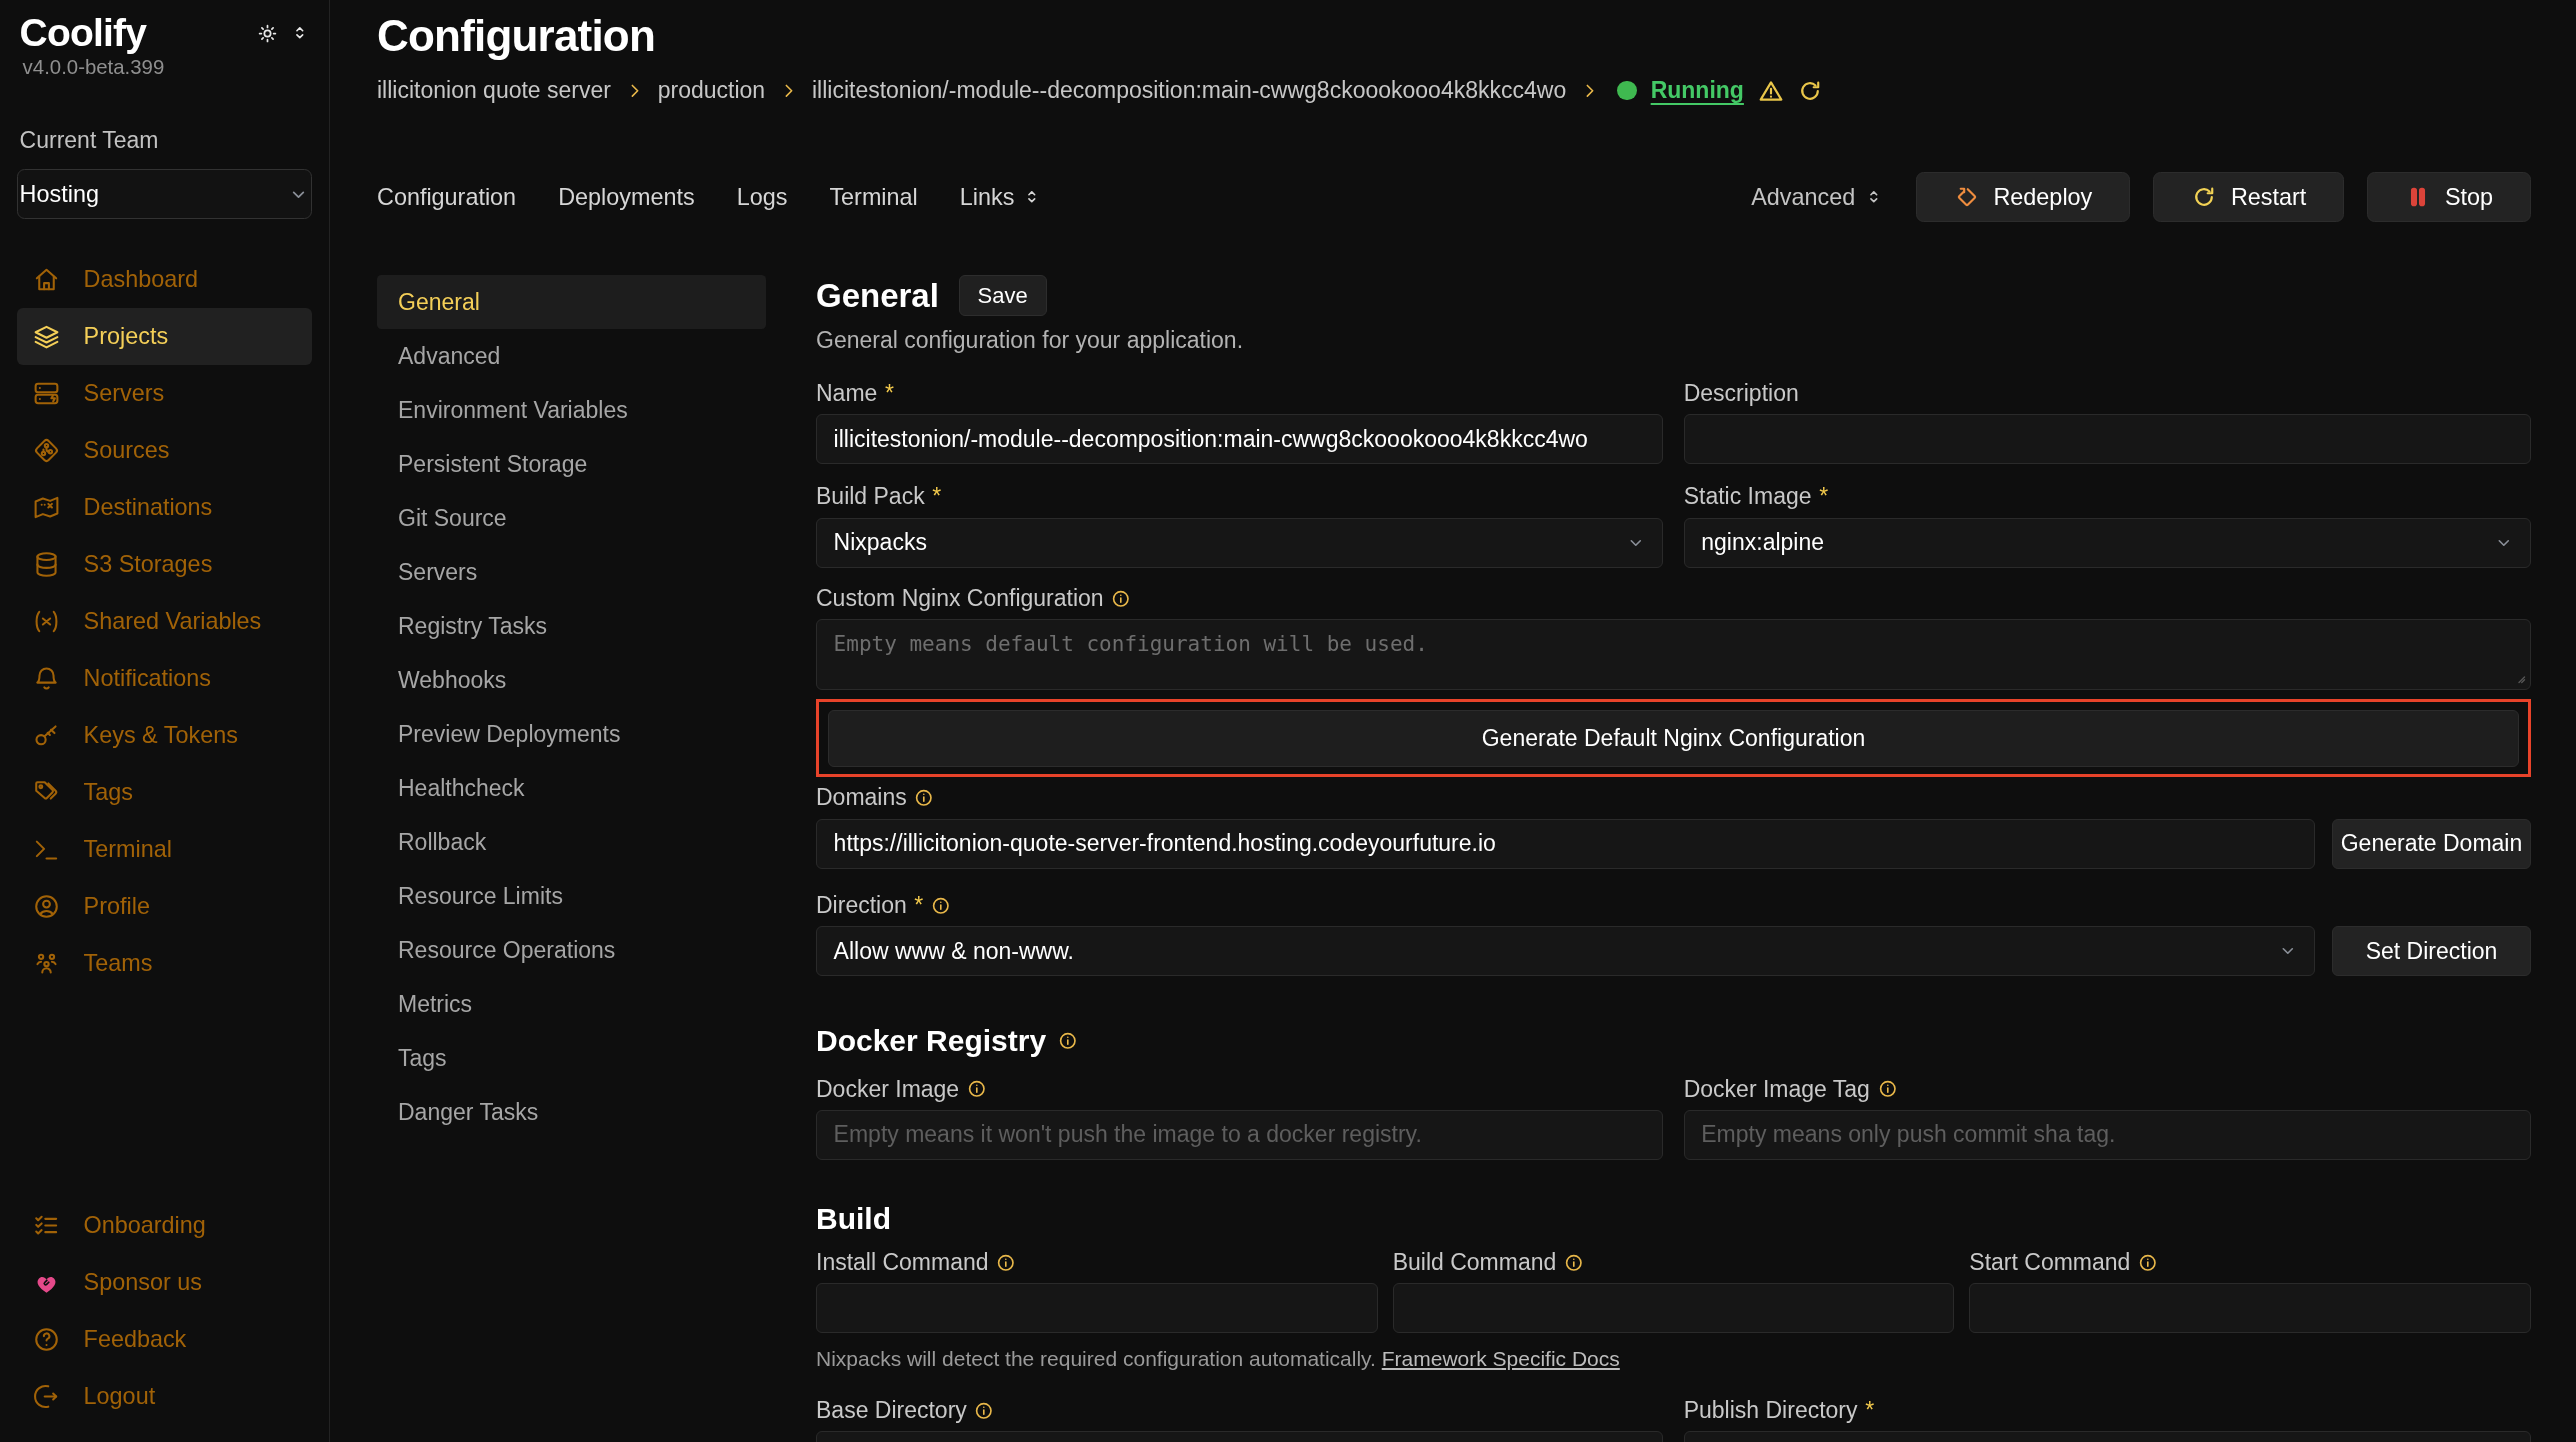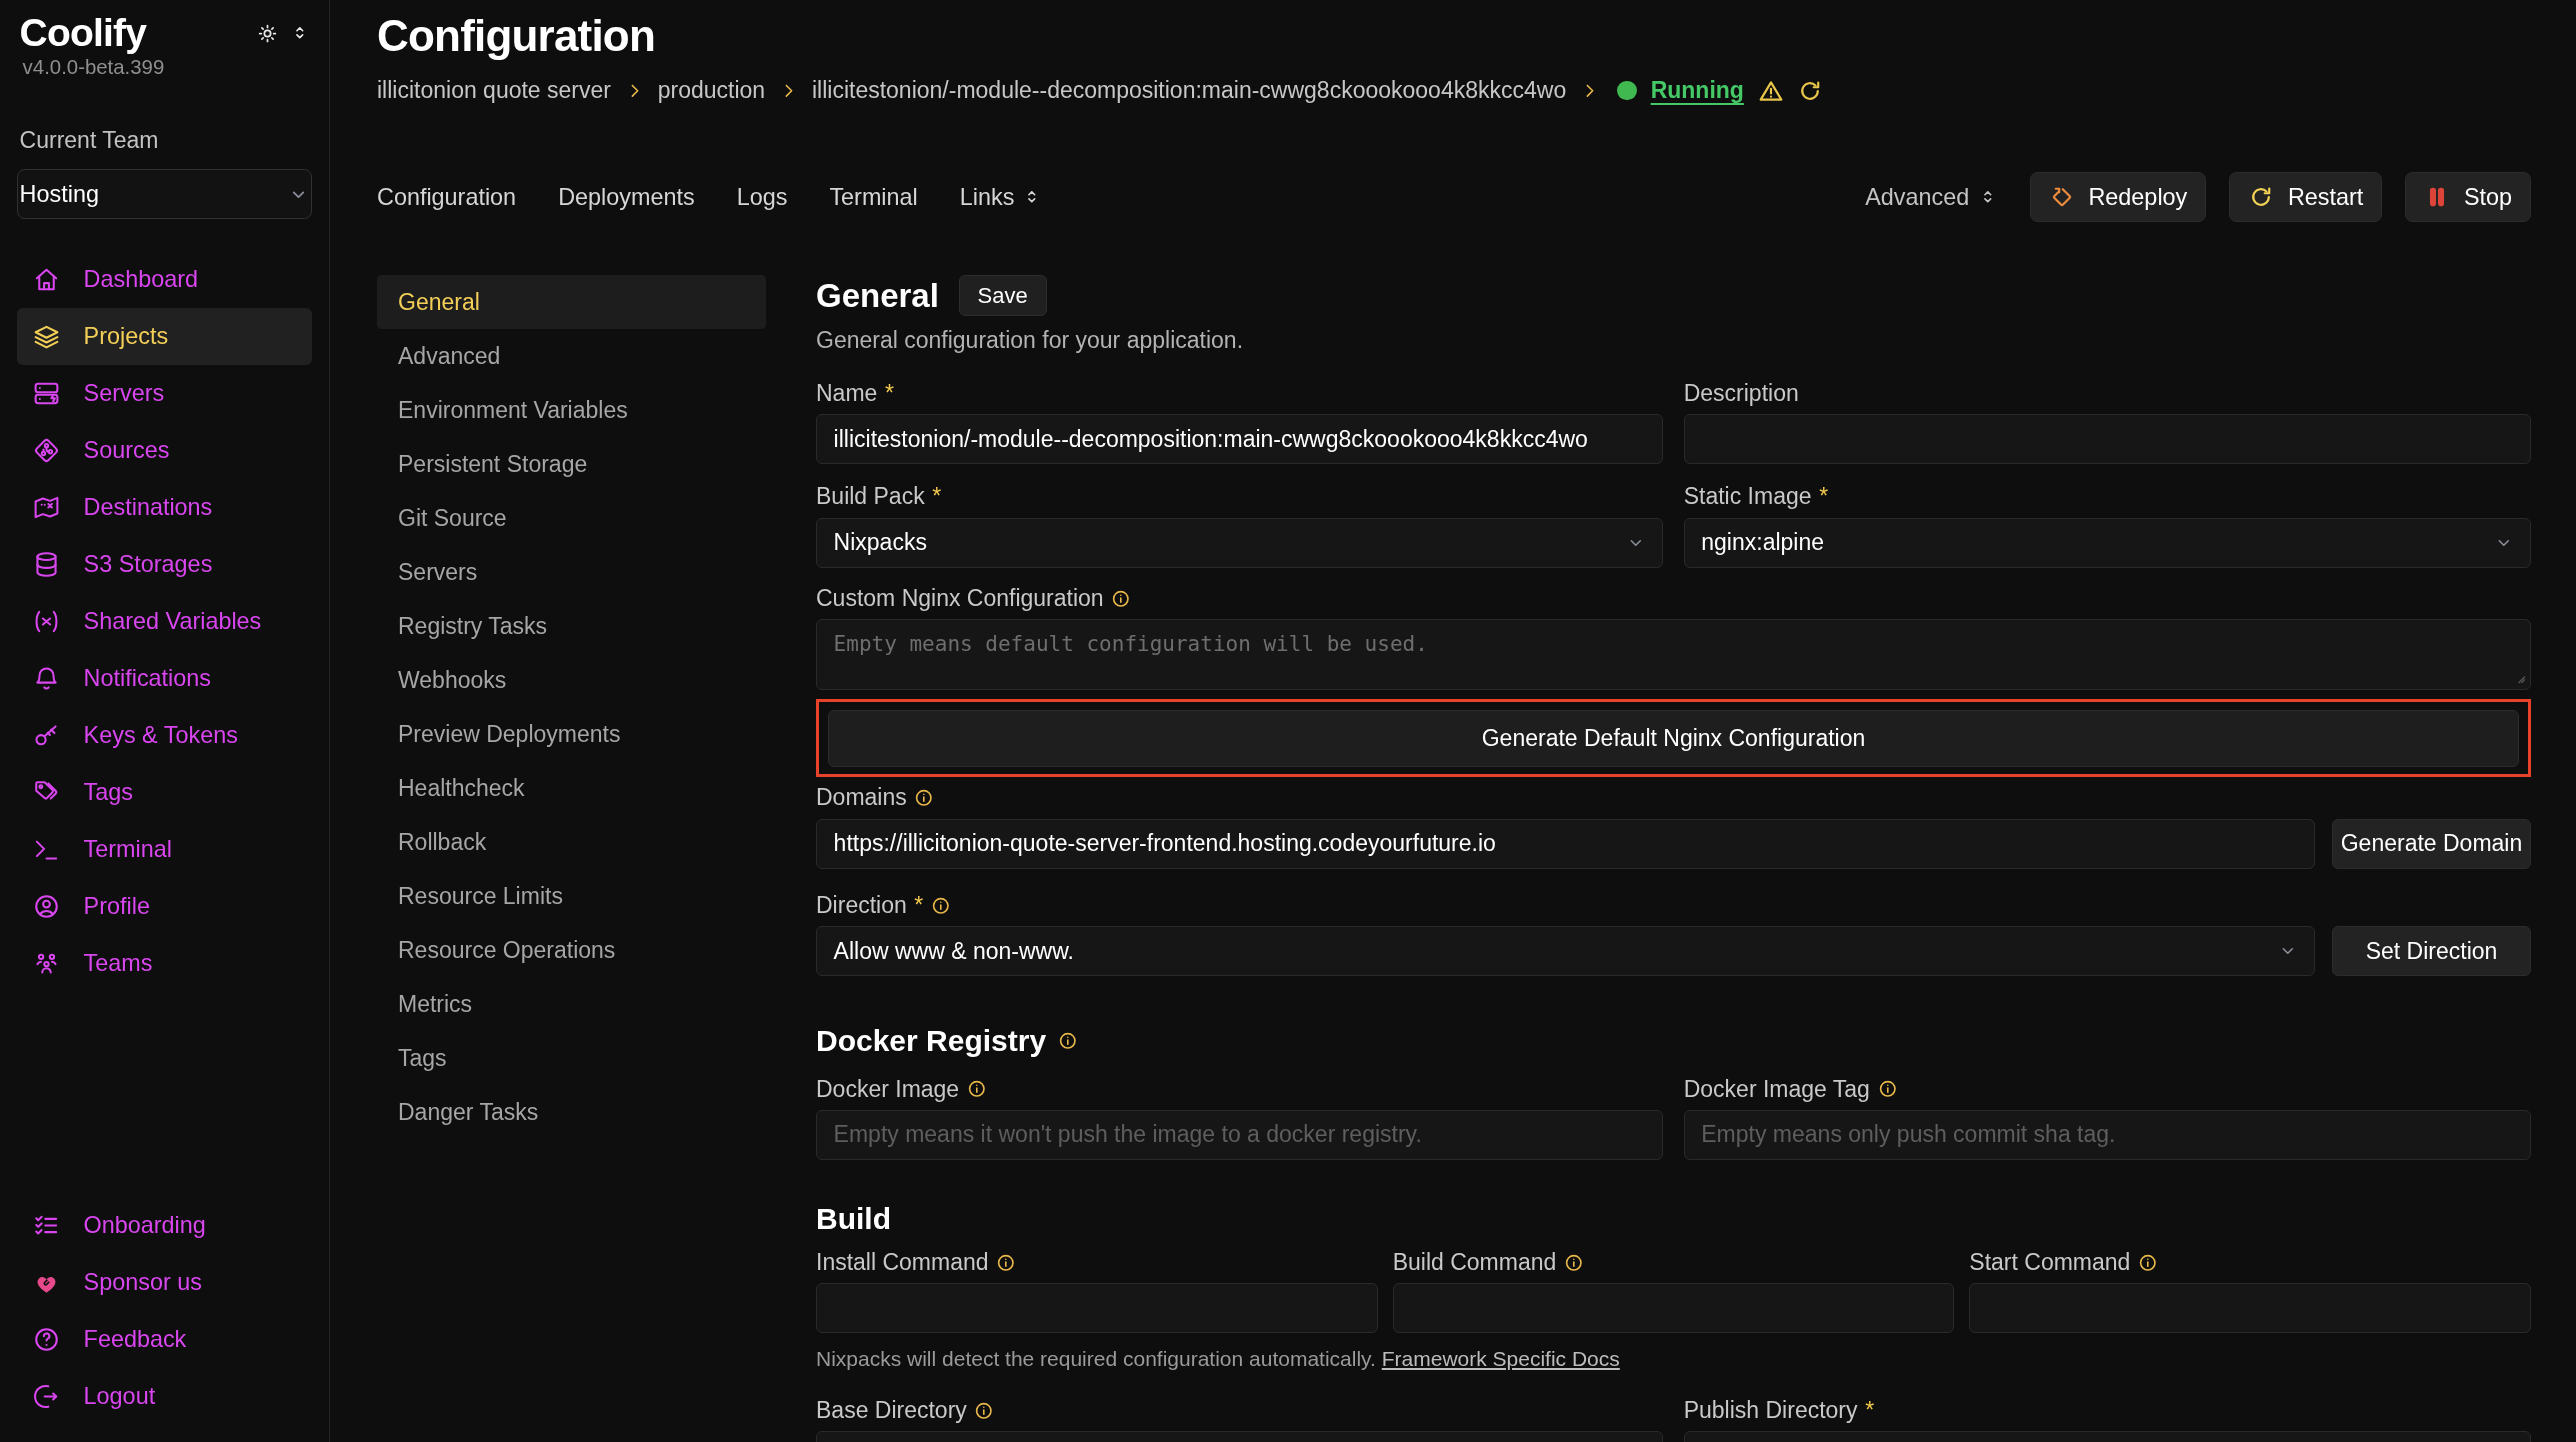--- a/index.html
+++ b/index.html
@@ -13,41 +13,41 @@
   
   .sidebar{width:330px;flex-shrink:0;border-right:0.8px solid #232323;display:flex;flex-direction:column;padding:12px 16.6px 18px 16.6px;box-sizing:border-box;}
   .logo-row{display:flex;justify-content:space-between;align-items:flex-start;padding:0 3px;}
   .logo{font-size:39px;font-weight:bold;letter-spacing:-0.8px;line-height:1.1;}
   .theme-controls{display:flex;align-items:center;gap:12px;margin-top:10.6px;color:#e8e8e8;}
   .version{font-size:20.4px;color:#8f8f8f;margin-top:1.5px;padding:0 3px;}
   .team-label{margin-top:48px;font-size:23px;color:#c2c2c2;padding:0 3px;}
   .team-select{margin-top:15px;height:50px;border:1.5px solid #323232;border-radius:7.6px;background:#121212;display:flex;align-items:center;justify-content:space-between;padding:0 2px;font-size:23.4px;color:#fff;box-sizing:border-box;}
   .team-select .chev{color:#8a8f98;}
   .nav{margin-top:32px;display:flex;flex-direction:column;}
-  .nav-item{display:flex;align-items:center;gap:23px;height:57px;padding:0 15px;border-radius:6px;color:#d946ef;font-size:23.4px;cursor:pointer;}
+  .nav-item{display:flex;align-items:center;gap:23px;height:57px;padding:0 15px;border-radius:6px;color:#a16207;font-size:23.4px;cursor:pointer;}
   .nav-item.active{background:#212121;color:#f4cf58;}
   .nav-item .ico{flex-shrink:0;}
   .heart-fill{fill:#e5498a;stroke:none;}
   .sb-spacer{flex:1;}
 
   
   .main{flex:1;display:flex;flex-direction:column;padding:0 45px 0 47px;box-sizing:border-box;min-width:0;}
   .page-title{margin-top:10.6px;font-size:44px;font-weight:bold;letter-spacing:-0.8px;}
   .breadcrumb{margin-top:16.6px;display:flex;align-items:center;gap:13.6px;font-size:23px;color:#c7c7c7;white-space:nowrap;}
   .crumb-sep{color:#e9b84a;}
   .status-dot{width:19.6px;height:19.6px;border-radius:50%;background:#3fb950;margin-left:4.5px;}
   .running-link{color:#44c966;font-weight:bold;text-decoration:underline;text-underline-offset:4.5px;}
   .warn-ic,.refresh-ic{color:#e9c64a;}
 
   .tabs-row{margin-top:68px;display:flex;align-items:center;}
   .tabs{display:flex;align-items:center;gap:42px;font-size:23.4px;color:#d6d6d6;}
   .tab{display:flex;align-items:center;gap:7.6px;cursor:pointer;}
   .advanced-toggle{margin-left:auto;display:flex;align-items:center;gap:9px;color:#c4c4c4;font-size:23.4px;cursor:pointer;}
   .hdr-buttons{display:flex;gap:23px;margin-left:32px;}
-  .btn{height:50px;background:#232323;border-radius:7.6px;display:flex;align-items:center;gap:13.6px;padding:0 18px;font-size:23.4px;color:#fff;cursor:pointer;border:0.8px solid #2c2c2c;box-sizing:border-box;}
+  .btn{height:50px;background:#232323;border-radius:7.6px;display:flex;align-items:center;gap:13.6px;padding:0 37px;font-size:23.4px;color:#fff;cursor:pointer;border:0.8px solid #2c2c2c;box-sizing:border-box;}
   .redeploy-ic{color:#ef8d3f;}
   .restart-ic{color:#f2d255;}
 
   
   .content{display:flex;margin-top:53px;gap:50px;flex:1;min-height:0;}
   .subnav{width:389px;flex-shrink:0;display:flex;flex-direction:column;}
   .subnav-item{height:54px;display:flex;align-items:center;padding:0 21px;border-radius:4.5px;font-size:23px;color:#a6a6a6;cursor:pointer;box-sizing:border-box;}
   .subnav-item.active{background:#1d1d1d;color:#f4cf58;}
 
   .form{flex:1;display:flex;flex-direction:column;min-width:0;}

